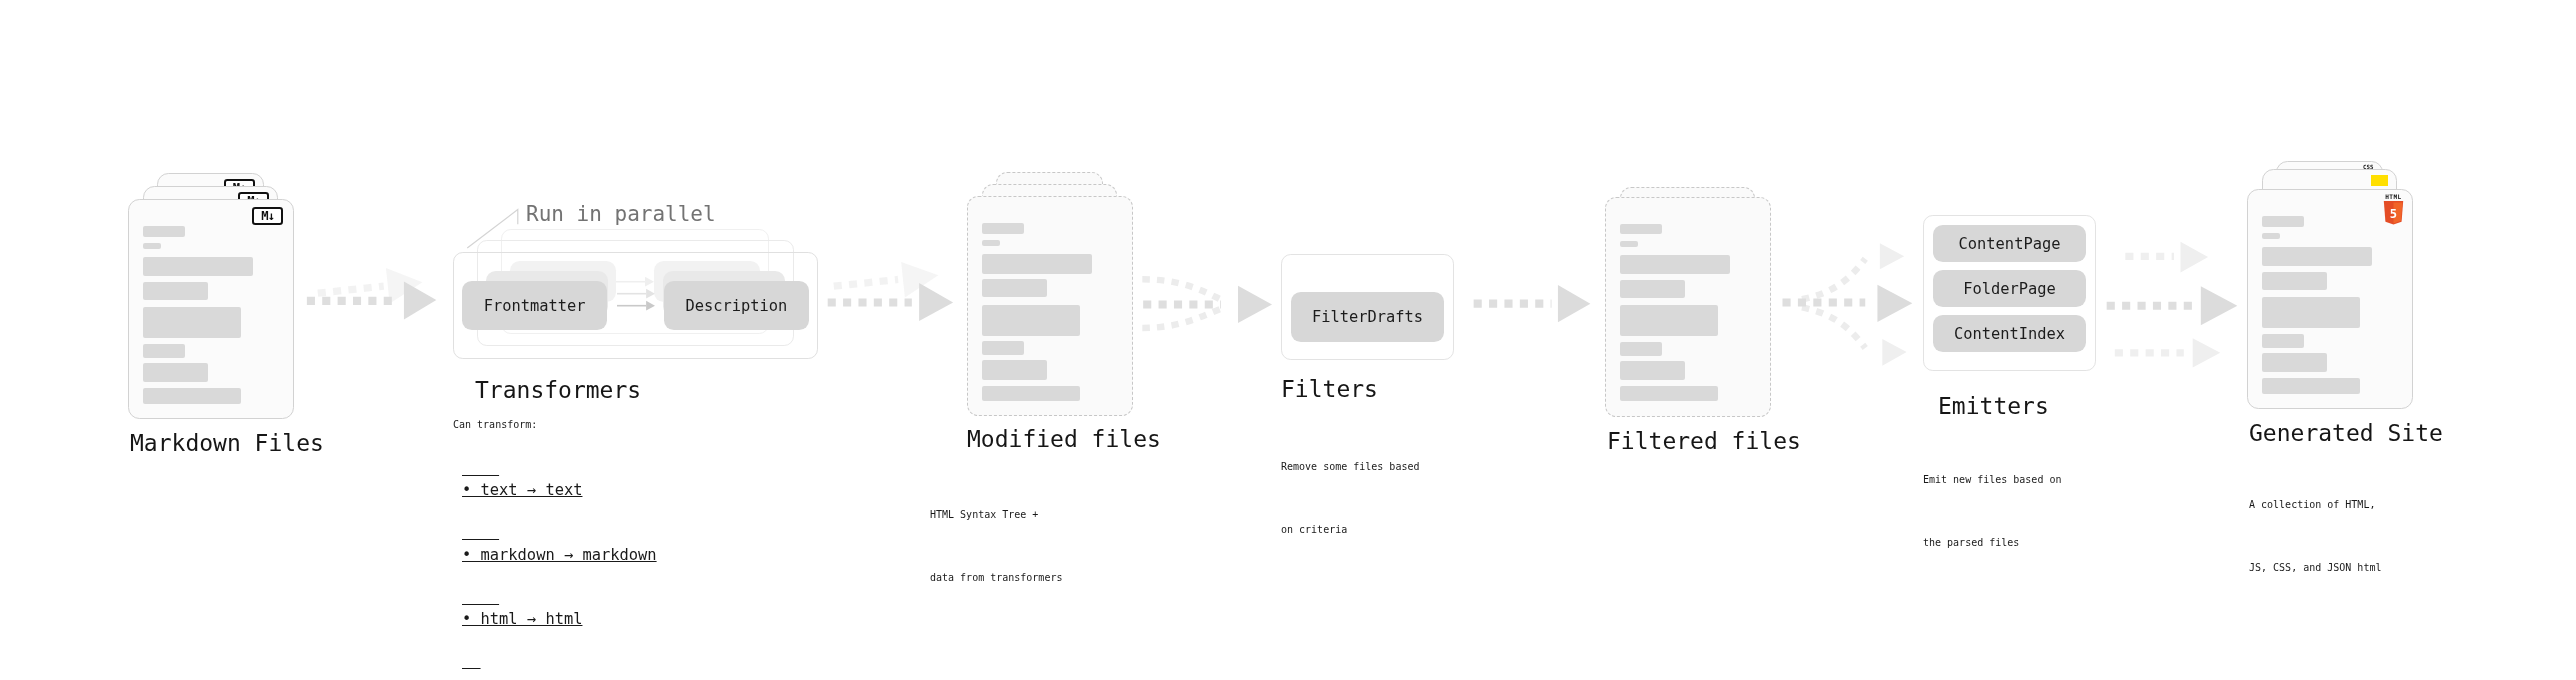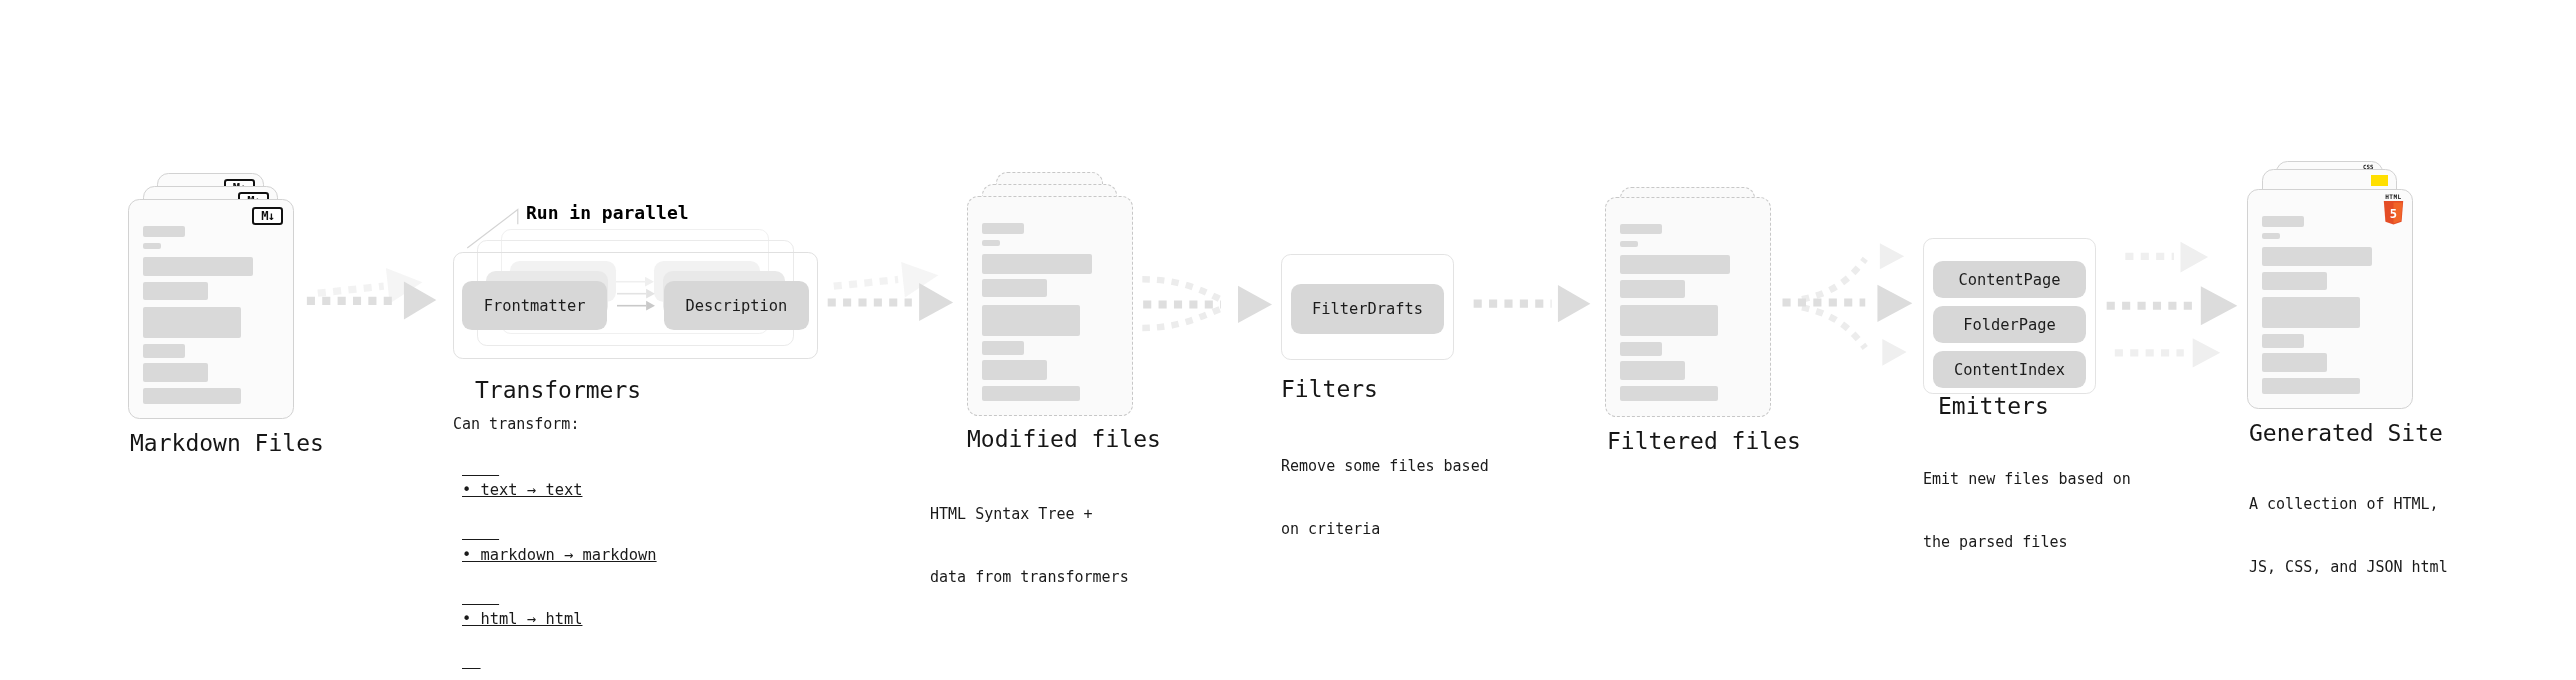--- a/index.html
+++ b/index.html
@@ -32,23 +32,23 @@
   .mdbadge.small{top:4.9px;right:8.1px;}
   
   .cssbadge{position:absolute;top:3.3px;right:6.5px;width:14.6px;text-align:center;}
   .cssbadge .t{font-size:5.7px;font-weight:bold;color:#111;line-height:5.7px;display:block;}
   .cssbadge .u{height:3.3px;background:#2d6ae3;border-radius:0.8px;margin-top:0.8px;}
   .jsbadge{position:absolute;top:4.9px;right:8.1px;width:17px;height:11.4px;background:#ffdf00;}
   .htmlbadge{position:absolute;top:4.1px;right:8.1px;width:21px;text-align:center;}
   .htmlbadge .t{font-size:6.1px;font-weight:bold;color:#111;letter-spacing:0.4px;line-height:6.5px;display:block;margin-bottom:0.8px;}
   
   .title{position:absolute;font-size:23px;font-weight:500;line-height:24.4px;color:#161616;white-space:nowrap;}
-  .desc{position:absolute;font-size:15px;line-height:21px;color:#1a1a1a;white-space:pre;}
+  .desc{position:absolute;font-size:10px;line-height:21px;color:#1a1a1a;white-space:pre;}
   .bullets{position:absolute;font-size:15.4px;line-height:21.5px;color:#1a1a1a;white-space:pre;text-decoration:underline;}
-  .annotation{position:absolute;font-size:18px;color:#000000;white-space:nowrap;font-weight:bold;}
+  .annotation{position:absolute;font-size:21px;color:#737373;white-space:nowrap;}
   
   .box{position:absolute;background:#ffffff;border:1.2px solid #e3e3e3;border-radius:9.8px;box-sizing:border-box;}
   .pill{
     background:#d7d7d7;border-radius:9.8px;display:flex;align-items:center;justify-content:center;
     font-size:15.4px;color:#1c1c1c;box-sizing:border-box;white-space:nowrap;
   }
   
   .tlayer{position:absolute;border:1.2px solid #e0e0e0;border-radius:9.8px;background:transparent;
     display:flex;align-items:center;justify-content:space-between;padding:0 8.1px;box-sizing:border-box;text-align:right;}
   .tlayer.l2{border-color:#eaeaea;}
@@ -191,21 +191,21 @@
       </div>
     </div>
   </div>
   <div class="title" style="left:967px;top:427px">Modified files</div>
   <div class="desc" style="left:930px;top:462px">
     <div>HTML Syntax Tree +</div>
     <div>data from transformers</div>
   </div>
 
   <div class="box" style="left:1281px;top:254px;width:173px;height:106px;padding-top:25px">
-    <div class="pill" style="width:153px;height:50px;margin:4px auto">FilterDrafts</div>
+    <div class="pill" style="width:153px;height:50px;margin:12px auto">FilterDrafts</div>
   </div>
   <div class="title" style="left:1281px;top:377px">Filters</div>
   <div class="desc" style="left:1281px;top:414px">
     <div>Remove some files based</div>
     <div>on criteria</div>
   </div>
 
   <div class="stack" style="left:1605px;top:187px;width:166px;height:244px">
     <div class="card dashed back1" style="top:0"></div>
     <div class="card dashed front" style="top:9.8px;left:0">
@@ -216,21 +216,21 @@
           <div class="bar b4"></div>
           <div class="bar b5"></div>
           <div class="bar b6"></div>
           <div class="bar b7"></div>
           <div class="bar b8"></div>
       </div>
     </div>
   </div>
   <div class="title" style="left:1607px;top:429px">Filtered files</div>
 
-  <div class="box" style="left:1923px;top:238px;width:173px;height:156px;padding-top:22px">
+  <div class="box" style="left:1923px;top:215px;width:173px;height:156px;padding-top:9px">
     <div class="pill emit-pill">ContentPage</div>
     <div class="pill emit-pill">FolderPage</div>
     <div class="pill emit-pill">ContentIndex</div>
   </div>
   <div class="title" style="left:1938px;top:394px">Emitters</div>
   <div class="desc" style="left:1923px;top:427px">
     <div>Emit new files based on</div>
     <div>the parsed files</div>
   </div>
 

